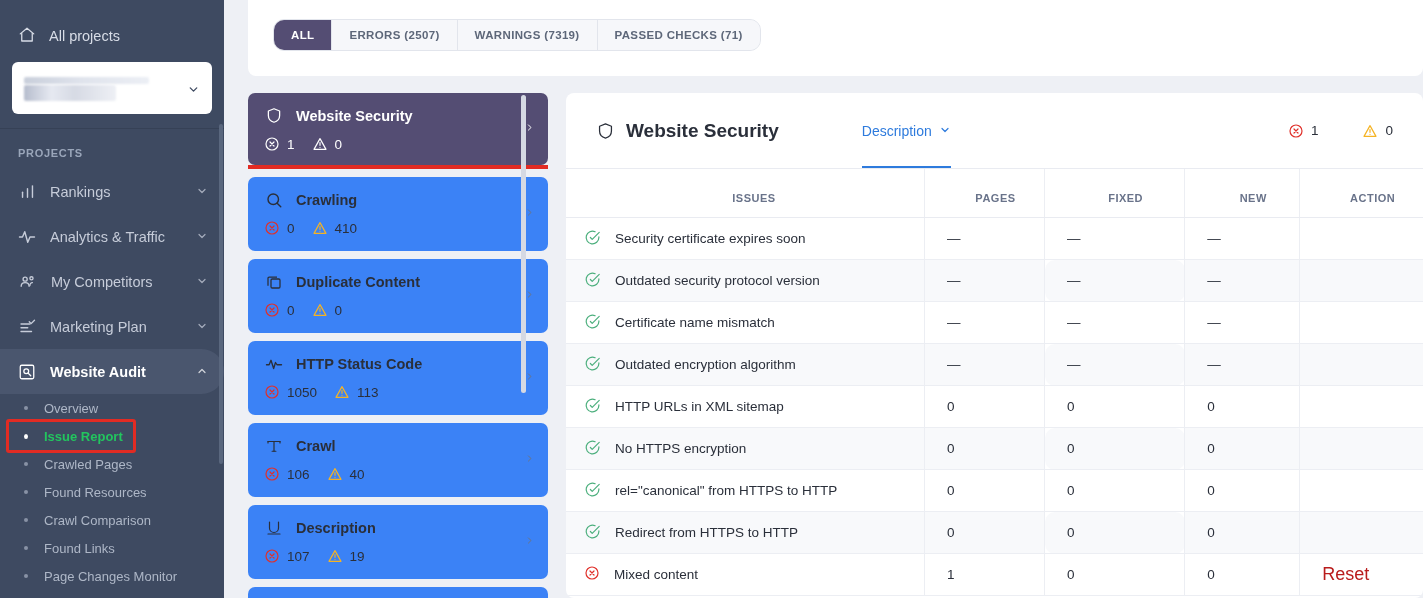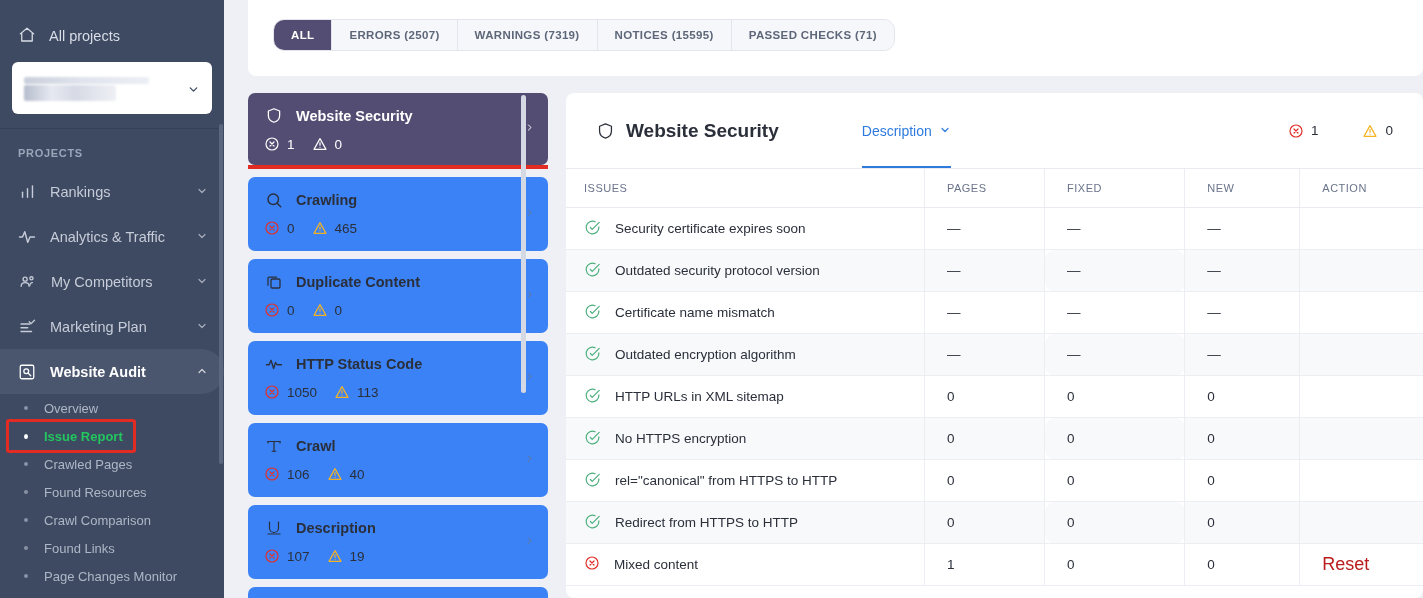--- a/index.html
+++ b/index.html
@@ -160,22 +160,22 @@
     content: ""; position: absolute; left: 0; right: 0; bottom: 0;
     height: 2px; background: #2e7bdd;
   }
   .dh-badges {
     margin-left: auto; display: flex; align-items: center; gap: 44px;
   }
   .dh-badges .stat { font-size: 13.5px; }
 
   table.issues { width: 100%; border-collapse: collapse; table-layout: fixed; }
   table.issues th {
-    text-align: left; font-size: 11px; letter-spacing: .5px;
-    color: #69738a; font-weight: 400; padding: 13px 0 13px 0;
+    text-align: center; font-size: 11px; letter-spacing: .5px;
+    color: #69738a; font-weight: 700; padding: 23px 0 13px 0;
     border-top: 1px solid #e9ebf1; border-bottom: 1px solid #e9ebf1;
     background: #fff;
   }
   table.issues td {
     font-size: 13.5px; color: #2a2f3a; padding: 0;
     height: 42px; vertical-align: middle;
     border-bottom: 1px solid #eceef3;
   }
   .col-issue { width: 358px; padding-left: 18px !important; }
   .col-pages { width: 120px; }
@@ -337,21 +337,20 @@
     <div class="sb-scrollbar"></div>
   </nav>
 
   <main class="main">
 
     <div class="tabs-card">
       <div class="tabs">
         <div class="tab active">ALL</div>
         <div class="tab">ERRORS (2507)</div>
         <div class="tab">WARNINGS (7319)</div>
-        <div class="tab">NOTICES (15595)</div>
         <div class="tab">PASSED CHECKS (71)</div>
       </div>
     </div>
 
     <div class="cards-col">
 
       <div class="card-wrap">
         <div class="card selected">
           <div class="crow1">
             <span class="cicon">
@@ -404,21 +403,21 @@
                 <path d="M9 9l6 6M15 9l-6 6"></path>
               </svg>
             <span>0</span>
           </span>
           <span class="stat">
             <svg width="16" height="16" viewBox="0 0 24 24" fill="none" stroke="#f5b324" stroke-width="1.8" stroke-linejoin="round">
                 <path d="M12 4 21 20H3z"></path>
                 <path d="M12 10v4" stroke-linecap="round"></path>
                 <path d="M12 17v.01" stroke-linecap="round"></path>
               </svg>
-            <span>465</span>
+            <span>410</span>
           </span>
         </div>
         <span class="carrow">
           <svg width="9" height="15" viewBox="0 0 24 24" fill="none" stroke="currentColor" stroke-width="2.6" stroke-linecap="round" stroke-linejoin="round">
               <path d="M9 5l7 7-7 7"></path>
             </svg>
         </span>
       </div>
 
       <div class="card">

